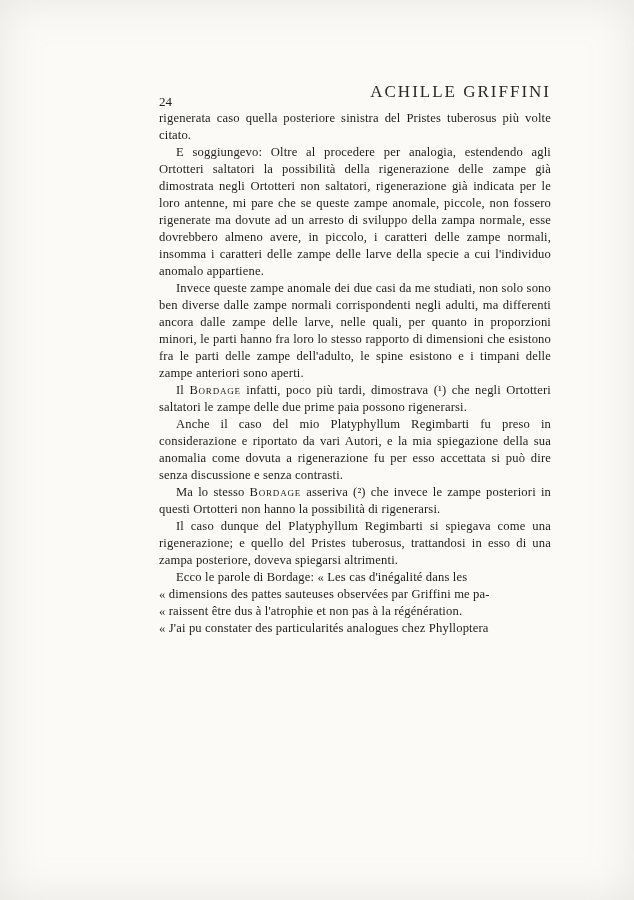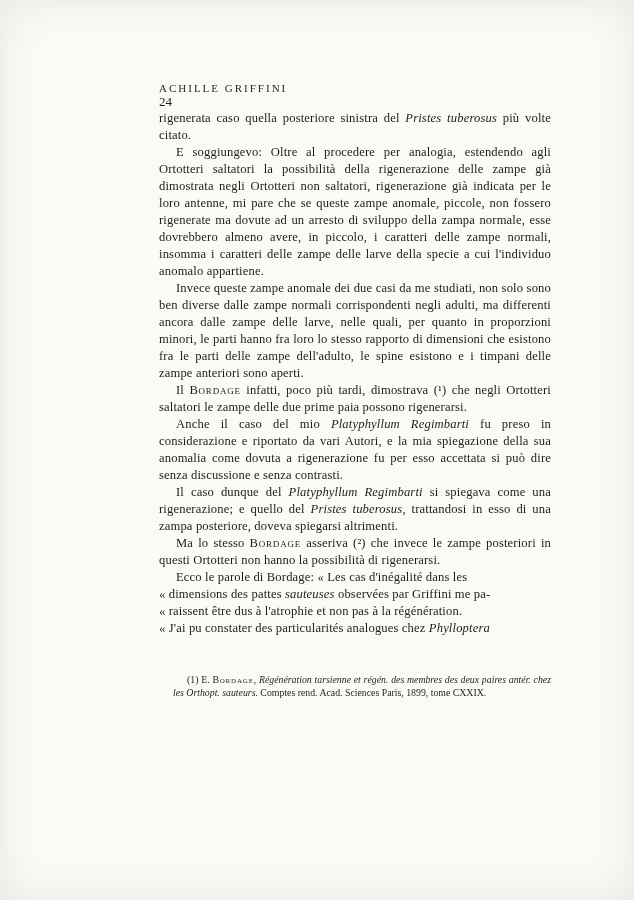--- a/index.html
+++ b/index.html
@@ -26,34 +26,34 @@
     position:relative;
     height:20px;
     margin-bottom:8px;
   }
   .page-num{
     position:absolute;left:0;top:12px;
     font-size:13px;
   }
   .running-head{
     display:block;
-    text-align:left;
-    font-size:11px;
+    text-align:right;
+    font-size:17px;
     letter-spacing:2px;
     color:#2a2926;
   }
   .body-text p{
     margin:0;
     font-size:12.6px;
     line-height:17px;
     text-align:justify;
     letter-spacing:0.15px;
   }
   .body-text p.indent{text-indent:17px;}
-  .it{font-style:italic;}
+  .it{}
   .sc{font-variant:small-caps;letter-spacing:0.8px;}
   .footnotes{
     margin-top:36px;
     padding-left:14px;
   }
   .footnotes p{
     margin:0;
     font-size:9.8px;
     line-height:13px;
     text-align:justify;
@@ -69,21 +69,20 @@
     <div class="header">
       <span class="page-num">24</span>
       <span class="running-head">ACHILLE GRIFFINI</span>
     </div>
     <div class="body-text">
         <p><span>rigenerata caso quella posteriore sinistra del </span><span class="it">Pristes tuberosus</span><span> più volte citato.</span></p>
         <p class="indent"><span>E soggiungevo: Oltre al procedere per analogia, estendendo agli Ortotteri saltatori la possibilità della rigenerazione delle zampe già dimostrata negli Ortotteri non saltatori, rigenerazione già indicata per le loro antenne, mi pare che se queste zampe anomale, piccole, non fossero rigenerate ma dovute ad un arresto di sviluppo della zampa normale, esse dovrebbero almeno avere, in piccolo, i caratteri delle zampe normali, insomma i caratteri delle zampe delle larve della specie a cui l'individuo anomalo appartiene.</span></p>
         <p class="indent"><span>Invece queste zampe anomale dei due casi da me studiati, non solo sono ben diverse dalle zampe normali corrispondenti negli adulti, ma differenti ancora dalle zampe delle larve, nelle quali, per quanto in proporzioni minori, le parti hanno fra loro lo stesso rapporto di dimensioni che esistono fra le parti delle zampe dell'adulto, le spine esistono e i timpani delle zampe anteriori sono aperti.</span></p>
         <p class="indent"><span>Il </span><span class="sc">Bordage</span><span> infatti, poco più tardi, dimostrava (¹) che negli Ortotteri saltatori le zampe delle due prime paia possono rigenerarsi.</span></p>
         <p class="indent"><span>Anche il caso del mio </span><span class="it">Platyphyllum Regimbarti</span><span> fu preso in considerazione e riportato da vari Autori, e la mia spiegazione della sua anomalia come dovuta a rigenerazione fu per esso accettata si può dire senza discussione e senza contrasti.</span></p>
+        <p class="indent"><span>Ma lo stesso </span><span class="sc">Bordage</span><span> asseriva (²) che invece le zampe posteriori in questi Ortotteri non hanno la possibilità di rigenerarsi.</span></p>
         <p class="indent"><span>Il caso dunque del </span><span class="it">Platyphyllum Regimbarti</span><span> si spiegava come una rigenerazione; e quello del </span><span class="it">Pristes tuberosus</span><span>, trattandosi in esso di una zampa posteriore, doveva spiegarsi altrimenti.</span></p>
-        <p class="indent"><span>Ma lo stesso </span><span class="sc">Bordage</span><span> asseriva (²) che invece le zampe posteriori in questi Ortotteri non hanno la possibilità di rigenerarsi.</span></p>
         <p class="indent"><span>Ecco le parole di Bordage: « Les cas d'inégalité dans les</span><br><span>« dimensions des pattes </span><span class="it">sauteuses</span><span> observées par Griffini me pa-</span><br><span>« raissent être dus à l'atrophie et non pas à la régénération.</span><br><span>« J'ai pu constater des particularités analogues chez </span><span class="it">Phylloptera</span></p>
       </div>
     <div class="footnotes">
-        <p><span>(1) E. </span><span class="sc">Bordage</span><span>, </span><span class="it">Régénération tarsienne et régén. des membres des deux paires antér. chez les Orthopt. sauteurs.</span><span> Comptes rend. Acad. Sciences Paris, 1899, tome CXXIX.</span></p>
       </div>
   </div>
 </div>
 
 </body></html>

